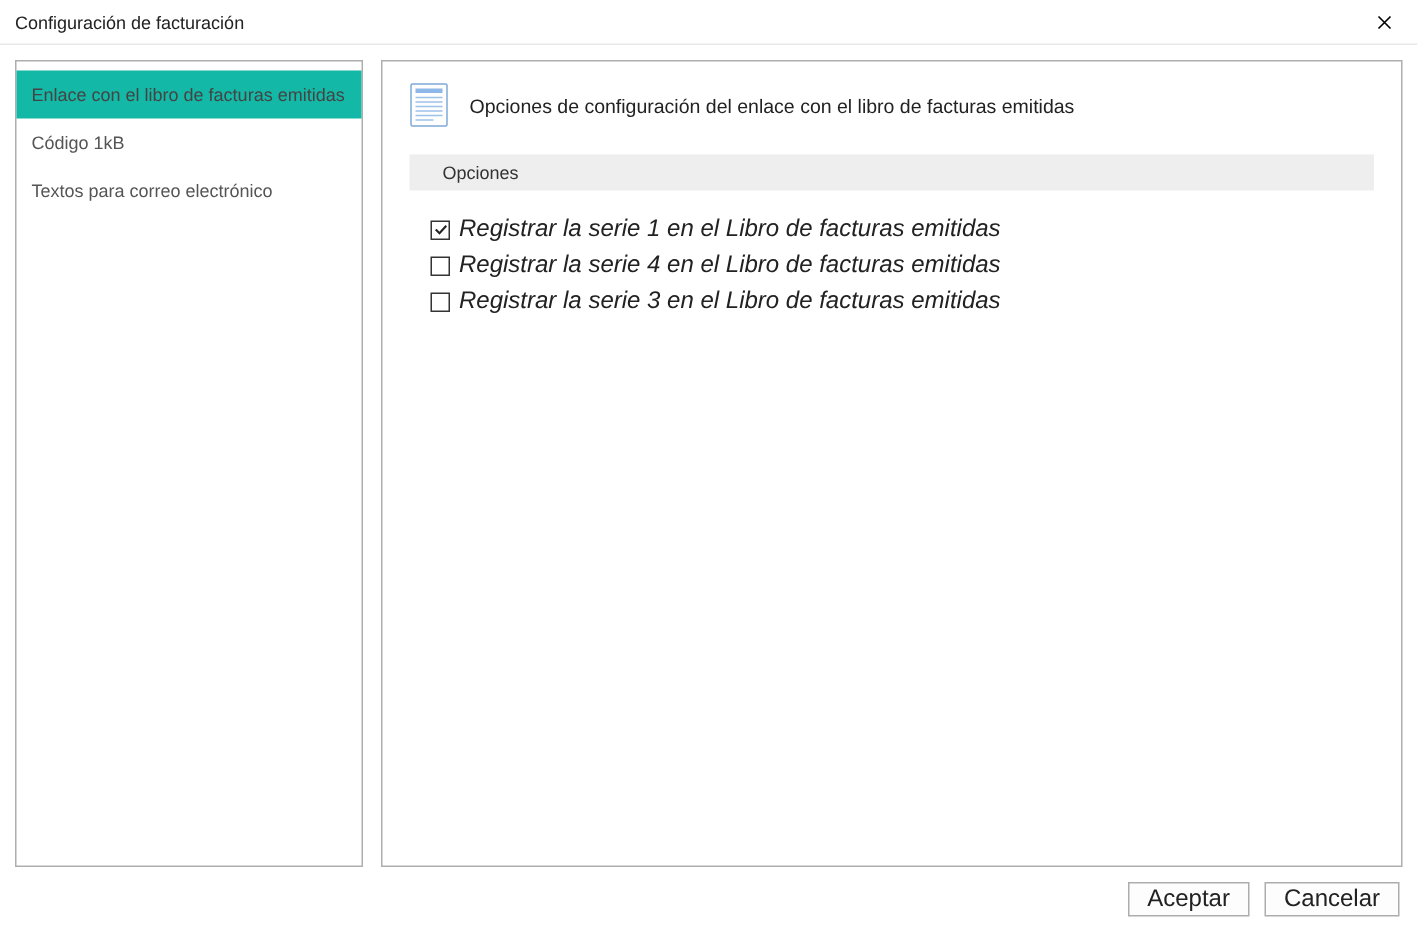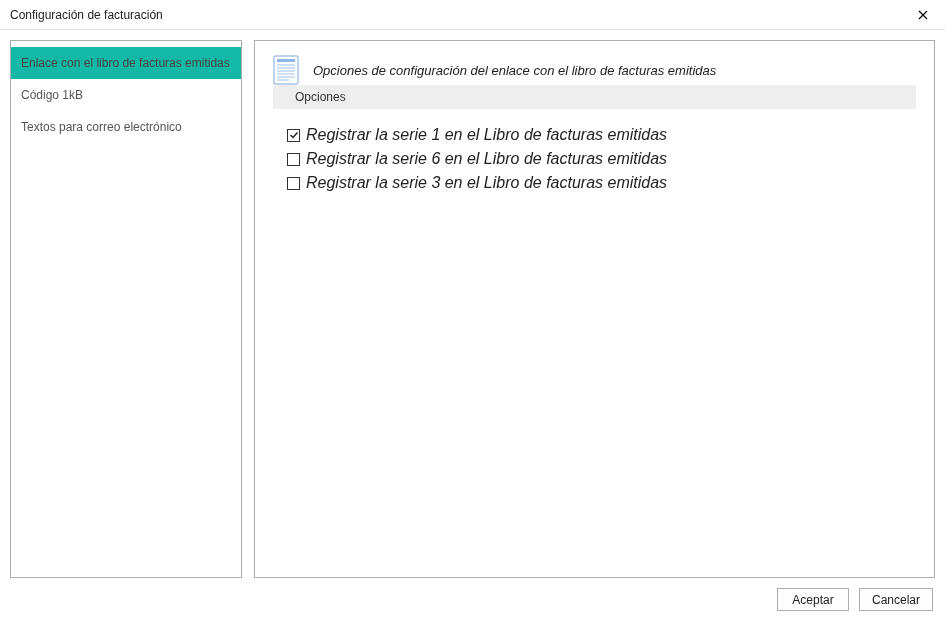--- a/index.html
+++ b/index.html
@@ -61,21 +61,21 @@
       flex: 1;
       border: 1px solid #aeaeae;
       background: #fff;
       padding: 14px 18px;
       position: relative;
     }
     .content-header {
       display: flex;
       align-items: center;
       gap: 14px;
-      font-style: italic;
+      margin-bottom: 18px;
     }
     .doc-icon {
       width: 26px;
       height: 30px;
       flex-shrink: 0;
     }
     .content-title {
       font-size: 13px;
       color: #222;
     }
@@ -113,21 +113,21 @@
       justify-content: flex-end;
       gap: 10px;
       padding: 10px 12px 10px 0;
       height: 47px;
     }
     .btn {
       min-width: 72px;
       height: 23px;
       border: 1px solid #adadad;
       background: #fdfdfd;
-      font-size: 12px;
+      font-size: 16px;
       color: #222;
       cursor: pointer;
       display: flex;
       align-items: center;
       justify-content: center;
       padding: 0 12px;
     }
   </style>
 </head>
 <body>
@@ -177,21 +177,21 @@
         <svg viewBox="0 0 10 10">
             <path d="M1.5 5 L4 7.5 L8.5 2.5" stroke="#222" stroke-width="1.4" fill="none"></path>
           </svg>
       </div>
       <span>Registrar la serie 1 en el Libro de facturas emitidas</span>
     </div>
     <div class="checkbox-row">
       <div class="checkbox">
         
       </div>
-      <span>Registrar la serie 6 en el Libro de facturas emitidas</span>
+      <span>Registrar la serie 4 en el Libro de facturas emitidas</span>
     </div>
     <div class="checkbox-row">
       <div class="checkbox">
         
       </div>
       <span>Registrar la serie 3 en el Libro de facturas emitidas</span>
     </div>
 
   </div>
 

